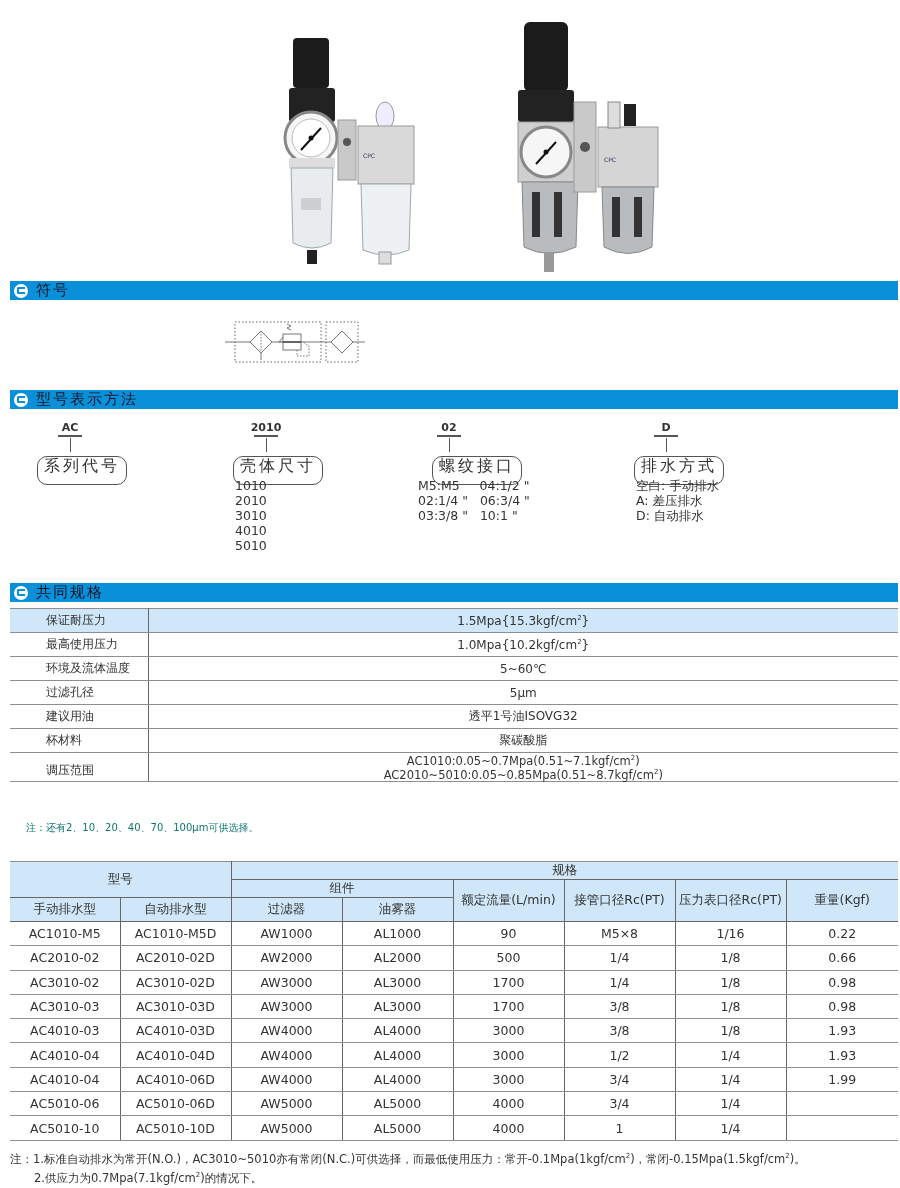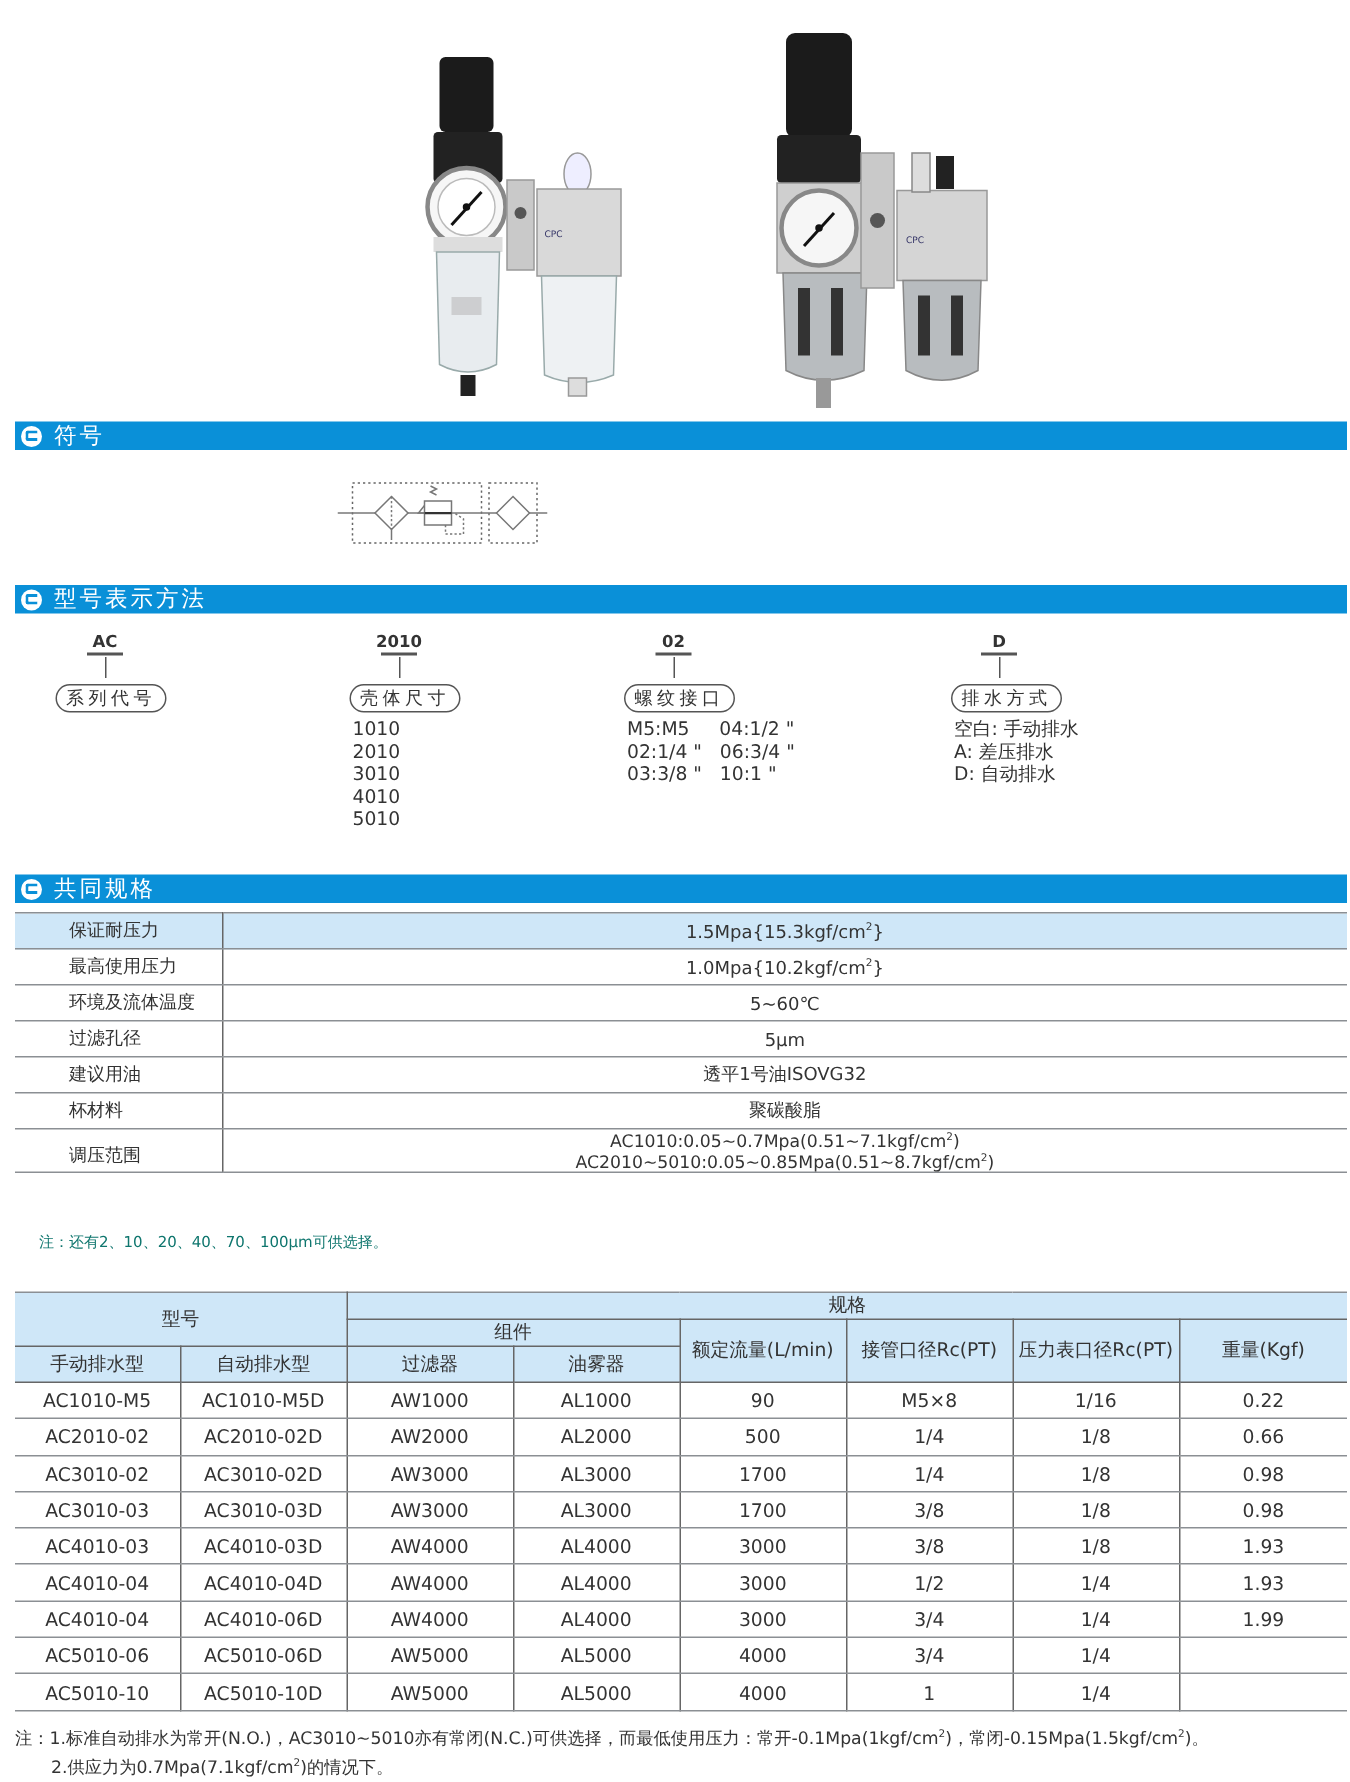--- a/index.html
+++ b/index.html
@@ -7,37 +7,37 @@
   body { font-family: "DejaVu Sans", "Liberation Sans", sans-serif; color: #333; position: relative; font-size: 12px; }
 
   .abs { position: absolute; }
 
   
   .photo { position: absolute; }
 
   
   .sec-bar {
     position: absolute; left: 10px; width: 888px; height: 19px;
-    background: #0a90d8; color: #ffffff; font-size: 15px; line-height: 19px;
+    background: #0a90d8; color: #0f172a; font-size: 15px; line-height: 19px;
     padding-left: 4px; display: flex; align-items: center;
   }
   .sec-bar .cicon {
     width: 14px; height: 14px; border-radius: 50%; background: #fff;
     display: inline-flex; align-items: center; justify-content: center; margin-right: 8px;
   }
   .sec-bar .cicon span {
     width: 8px; height: 7px; border: 2px solid #0a90d8; border-right: none; border-radius: 2px 0 0 2px;
   }
   .sec-bar .title { letter-spacing: 2px; }
   .code-top { position: absolute; font-weight: bold; font-size: 11px; text-align: center; width: 40px; }
   .code-line { position: absolute; height: 2px; border-top: 1px solid #555; border-bottom: 1px solid #555; width: 24px; }
   .code-stem { position: absolute; width: 1px; background: #555; height: 14px; }
   .code-pill {
-    position: absolute; border: 1px solid #555; border-radius: 10px; height: 19px;
-    font-size: 12px; line-height: 17px; padding: 0 6px; letter-spacing: 3px; background: #fff;
+    position: absolute; border: 1px solid #555; border-radius: 10px; height: 29px;
+    font-size: 16px; line-height: 17px; padding: 0 6px; letter-spacing: 3px; background: #fff;
   }
   .code-list { position: absolute; font-size: 12.5px; line-height: 15px; color: #333; }
   .code-list div { white-space: pre; }
 
   
   table { border-collapse: collapse; position: absolute; }
   .spec-table { left: 10px; top: 608px; width: 888px; font-size: 12px; }
   .spec-table td { height: 24px; border-bottom: 1.5px solid #8b8f94; color: #333; }
   .spec-table td.lbl { width: 138px; padding-left: 36px; border-right: 1px solid #666; }
   .spec-table td.val { text-align: center; }
@@ -160,21 +160,21 @@
     <div>3010</div>
     <div>4010</div>
     <div>5010</div>
   </div>
 </div>
 
 <div>
   <div class="code-top" style="left:429px; top:421px;">02</div>
   <div class="code-line" style="left:437px; top:435px;"></div>
   <div class="code-stem" style="left:449px; top:438px;"></div>
-  <div class="code-pill" style="left:416px; top:456px;">螺纹接口</div>
+  <div class="code-pill" style="left:432px; top:456px;">螺纹接口</div>
   <div class="code-list" style="left:418px; top:478px;">
     <div>M5:M5     04:1/2 "</div>
     <div>02:1/4 "   06:3/4 "</div>
     <div>03:3/8 "   10:1 "</div>
   </div>
 </div>
 
 <div>
   <div class="code-top" style="left:646px; top:421px;">D</div>
   <div class="code-line" style="left:654px; top:435px;"></div>

